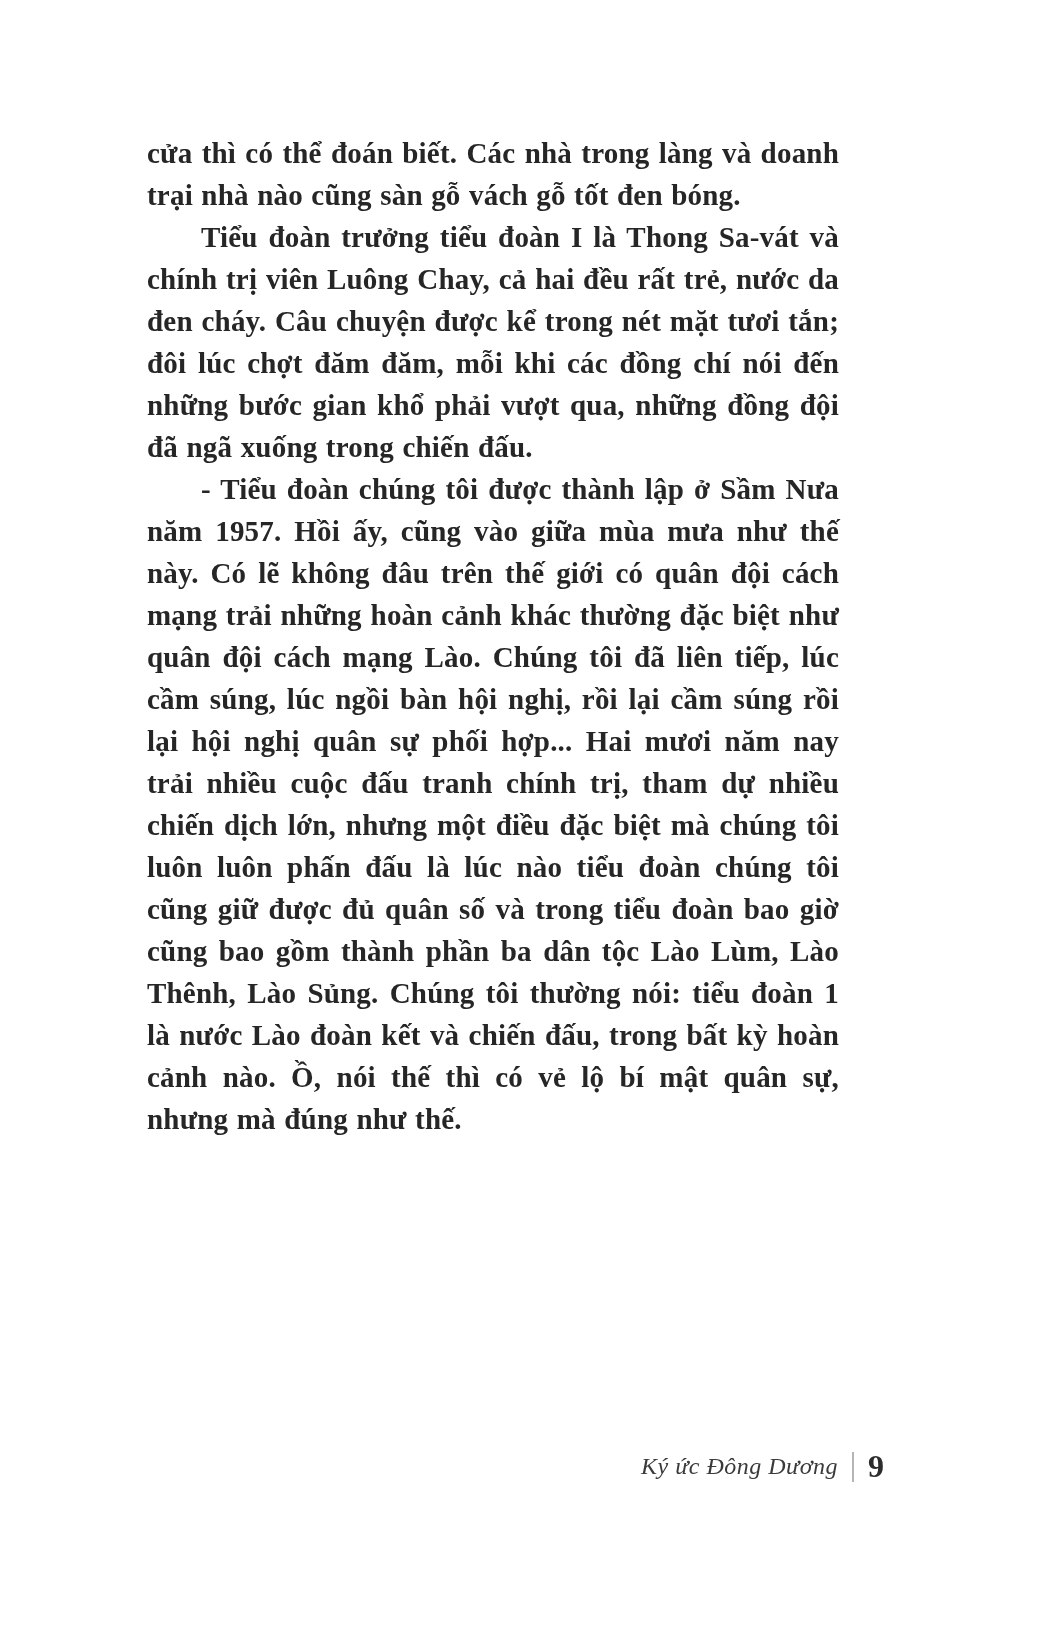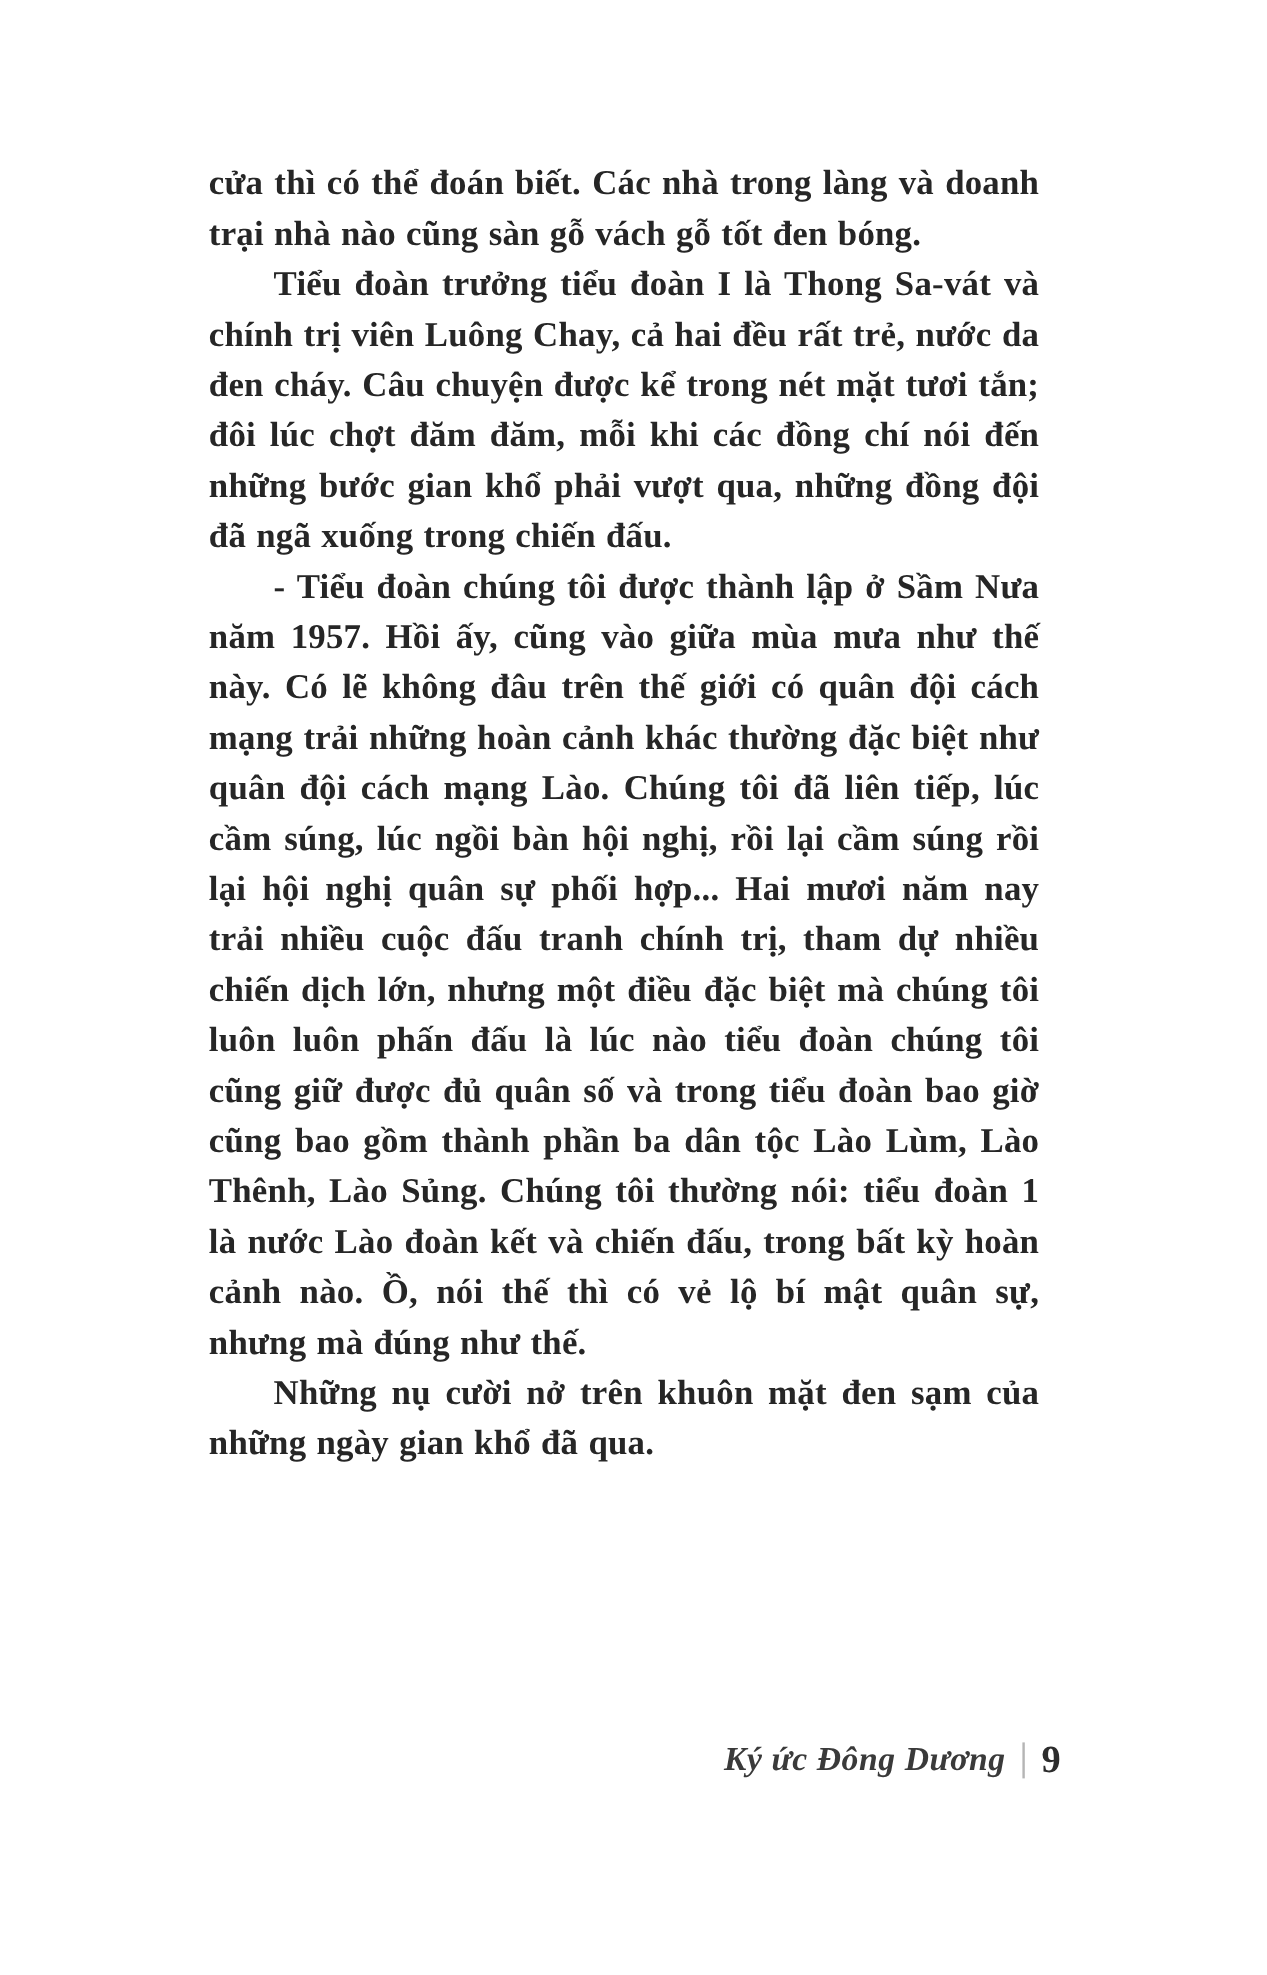--- a/index.html
+++ b/index.html
@@ -14,21 +14,21 @@
       height: 1646px;
       background: #ffffff;
       font-family: "Liberation Serif", "DejaVu Serif", serif;
       color: #222222;
       overflow: hidden;
     }
 
     .text-block {
       position: absolute;
       top: 132px;
-      left: 174px;
+      left: 147px;
       width: 692px;
     }
 
     .text-block p {
       font-size: 29px;
       line-height: 42px;
       font-weight: 600;
       text-align: justify;
       text-justify: inter-word;
       color: #262626;
@@ -48,22 +48,22 @@
       top: 1448px;
       right: 172px;
       display: flex;
       align-items: center;
       gap: 14px;
     }
 
     .footer .book-title {
       font-family: "Liberation Serif", "DejaVu Serif", serif;
       font-style: italic;
-      font-weight: 700;
-      font-size: 28px;
+      font-weight: 400;
+      font-size: 24px;
       color: #3a3a3a;
       letter-spacing: 0.5px;
     }
 
     .footer .separator {
       width: 2px;
       height: 30px;
       background: #b5b5b5;
     }
 
@@ -76,21 +76,20 @@
   </style>
 </head>
 <body>
 
 <div class="page">
 
   <div class="text-block">
     <p>cửa thì có thể đoán biết. Các nhà trong làng và doanh trại nhà nào cũng sàn gỗ vách gỗ tốt đen bóng.</p>
     <p class="indent">Tiểu đoàn trưởng tiểu đoàn I là Thong Sa-vát và chính trị viên Luông Chay, cả hai đều rất trẻ, nước da đen cháy. Câu chuyện được kể trong nét mặt tươi tắn; đôi lúc chợt đăm đăm, mỗi khi các đồng chí nói đến những bước gian khổ phải vượt qua, những đồng đội đã ngã xuống trong chiến đấu.</p>
     <p class="indent">- Tiểu đoàn chúng tôi được thành lập ở Sầm Nưa năm 1957. Hồi ấy, cũng vào giữa mùa mưa như thế này. Có lẽ không đâu trên thế giới có quân đội cách mạng trải những hoàn cảnh khác thường đặc biệt như quân đội cách mạng Lào. Chúng tôi đã liên tiếp, lúc cầm súng, lúc ngồi bàn hội nghị, rồi lại cầm súng rồi lại hội nghị quân sự phối hợp... Hai mươi năm nay trải nhiều cuộc đấu tranh chính trị, tham dự nhiều chiến dịch lớn, nhưng một điều đặc biệt mà chúng tôi luôn luôn phấn đấu là lúc nào tiểu đoàn chúng tôi cũng giữ được đủ quân số và trong tiểu đoàn bao giờ cũng bao gồm thành phần ba dân tộc Lào Lùm, Lào Thênh, Lào Sủng. Chúng tôi thường nói: tiểu đoàn 1 là nước Lào đoàn kết và chiến đấu, trong bất kỳ hoàn cảnh nào. Ồ, nói thế thì có vẻ lộ bí mật quân sự, nhưng mà đúng như thế.</p>
-    <p class="indent">Những nụ cười nở trên khuôn mặt đen sạm của những ngày gian khổ đã qua.</p>
   </div>
 
   <div class="footer">
     <span class="book-title">Ký ức Đông Dương</span>
     <span class="separator"></span>
     <span class="page-number">9</span>
   </div>
 
 </div>
 

